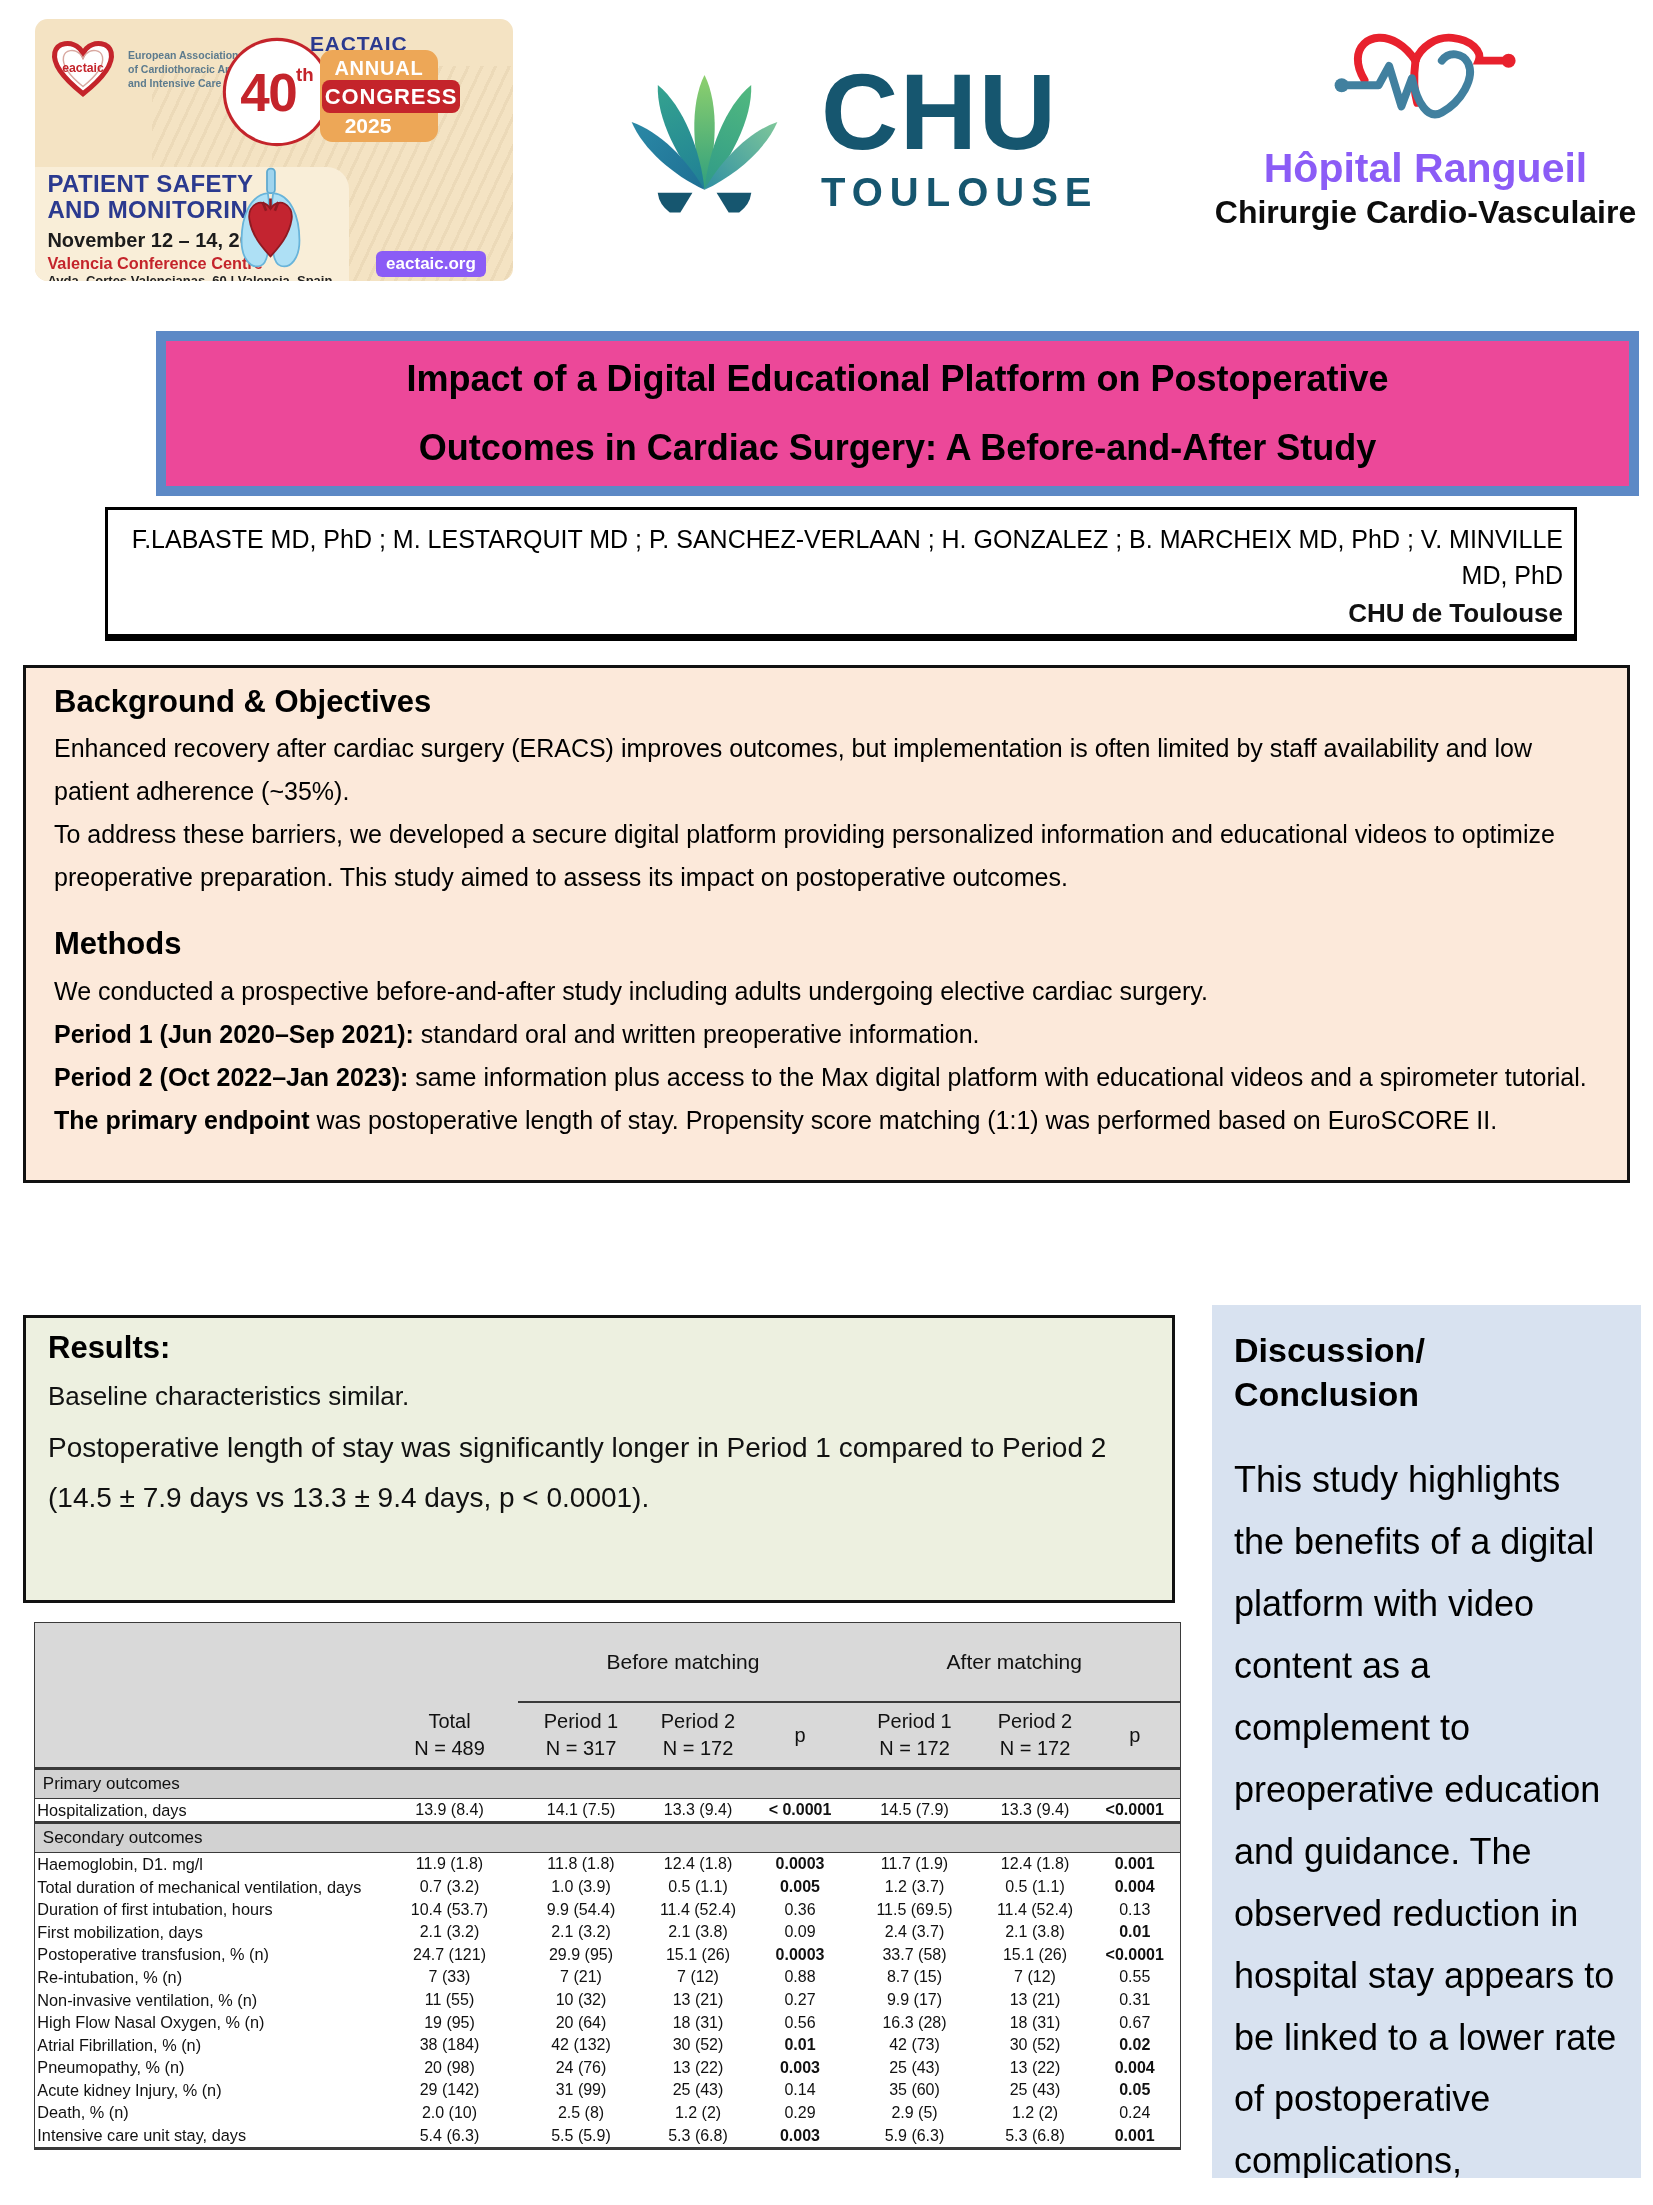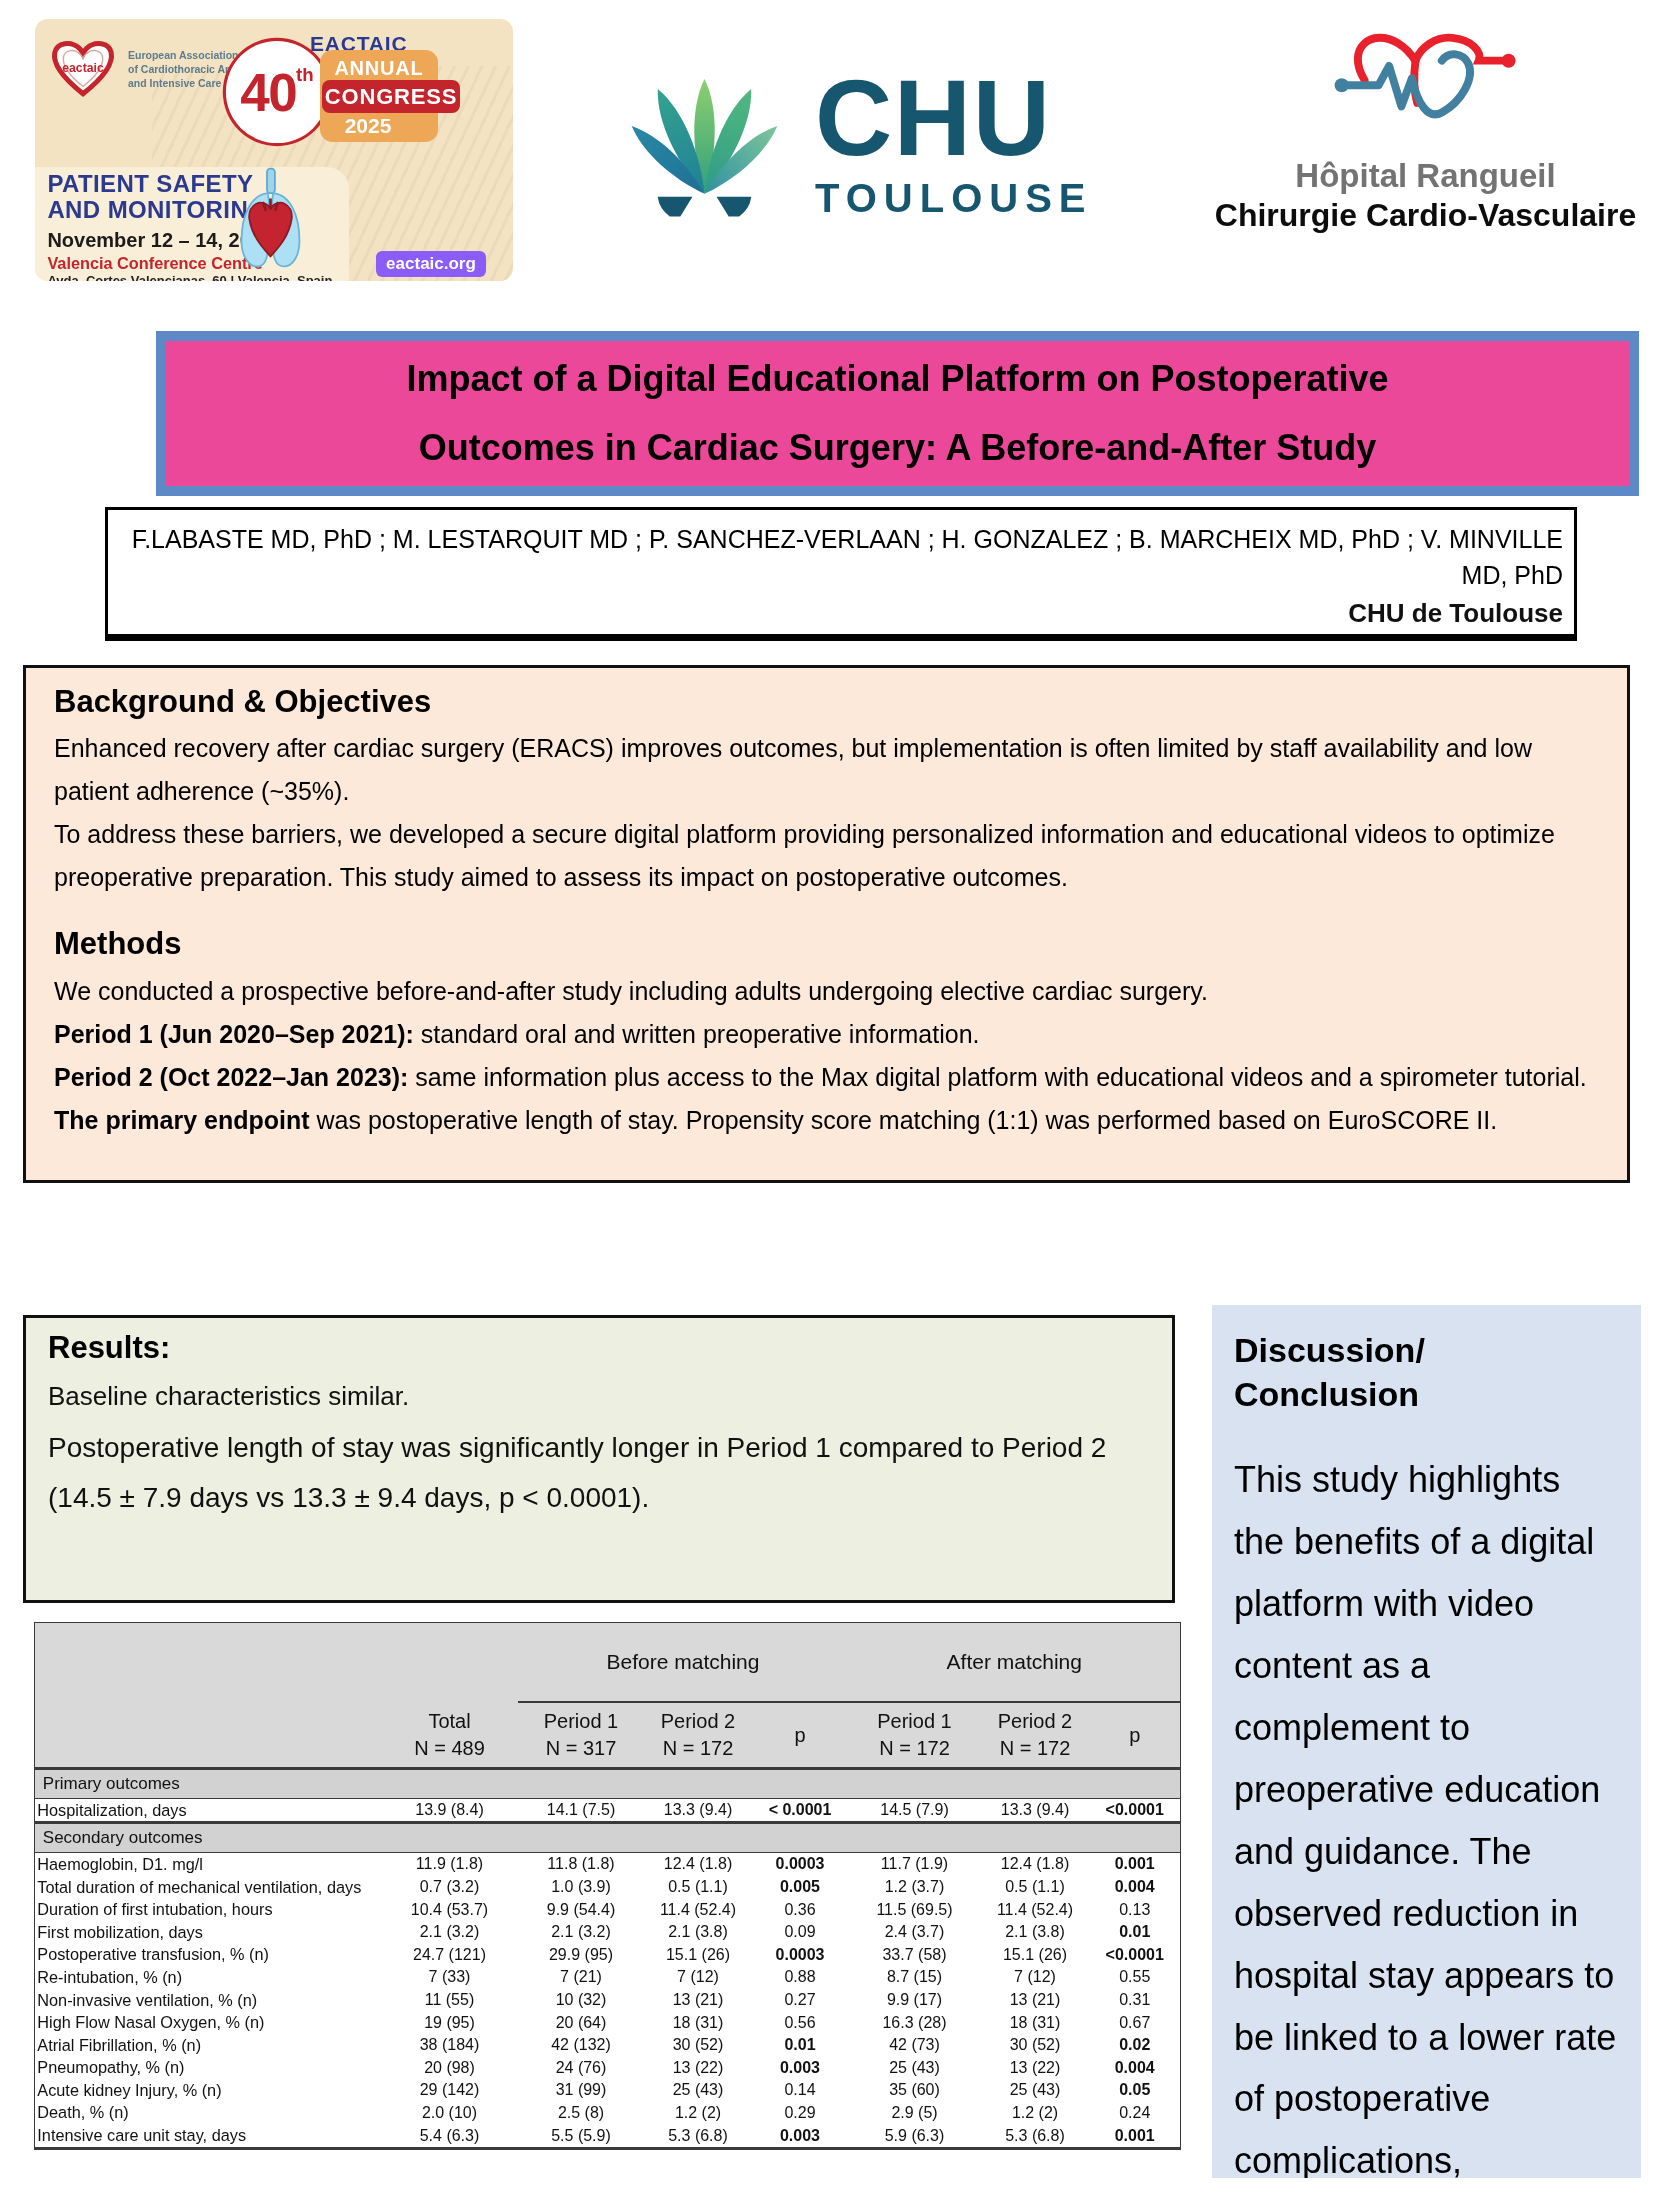--- a/index.html
+++ b/index.html
@@ -29,27 +29,27 @@
          border-top-right-radius:22px;border-bottom-left-radius:12.4px;}
   .theme{position:absolute;left:12.4px;top:152px;font-size:24px;font-weight:800;color:#2b3a8f;line-height:1.08;letter-spacing:0.4px;}
   .dates{position:absolute;left:12.4px;top:210px;font-size:20px;font-weight:700;color:#1c1c1c;}
   .venue{position:absolute;left:12.4px;top:235px;font-size:16.3px;font-weight:800;color:#c4242b;}
   .address{position:absolute;left:12.4px;top:254px;font-size:13px;font-weight:700;color:#222;}
   .lungs{position:absolute;left:196px;top:142px;width:79px;height:117px;}
   .website{position:absolute;left:341px;top:232px;width:110px;height:26px;background:#8b5cf6;border-radius:6.2px;
            display:flex;align-items:center;justify-content:center;font-size:17px;font-weight:700;color:#fff;z-index:3;}
 
   
-  .chu-logo{position:absolute;left:613px;top:56px;height:165px;display:flex;align-items:flex-end;gap:19px;}
+  .chu-logo{position:absolute;left:613px;top:56px;height:165px;display:flex;align-items:center;gap:25px;}
   .chu-text .chu1{font-size:107px;font-weight:700;color:#16566f;line-height:.95;letter-spacing:1.6px;}
   .chu-text .chu2{font-size:40px;font-weight:700;color:#16566f;letter-spacing:7px;margin-top:6.2px;}
 
   
   .rangueil{position:absolute;left:1202px;top:22px;width:447px;display:flex;flex-direction:column;align-items:center;}
-  .rangueil .r1{font-size:33px;font-weight:800;color:#737373;margin-top:12px;}
+  .rangueil .r1{font-size:41px;font-weight:800;color:#8b5cf6;margin-top:0;}
   .rangueil .r2{font-size:32px;font-weight:700;color:#0c0c0c;margin-top:1.6px;}
 
   
   .title-box{position:absolute;left:156px;top:331px;width:1483px;height:165px;box-sizing:border-box;
              border:10px solid #5d89c6;background:#ec4899;display:flex;flex-direction:column;justify-content:center;}
   .title-box div{text-align:center;font-size:36px;font-weight:700;line-height:1.9;color:#000;}
   .authors-box{position:absolute;left:105px;top:507px;width:1472px;height:134px;box-sizing:border-box;
                border:3.9px solid #000;border-bottom-width:7px;background:#fff;padding:11px 11px;text-align:right;}
   .authors-box .names{font-size:25px;color:#000;line-height:1.45;}
   .authors-box .affil{font-size:26px;font-weight:700;margin-top:4.7px;}

